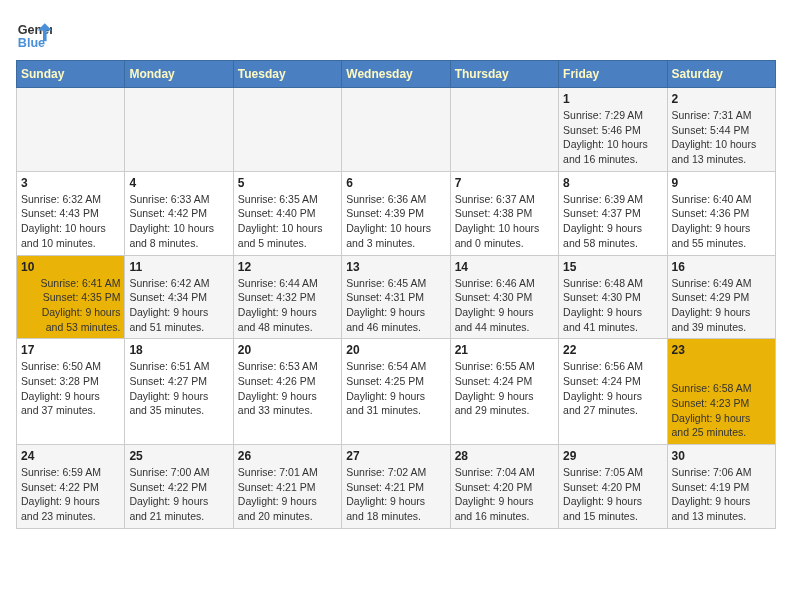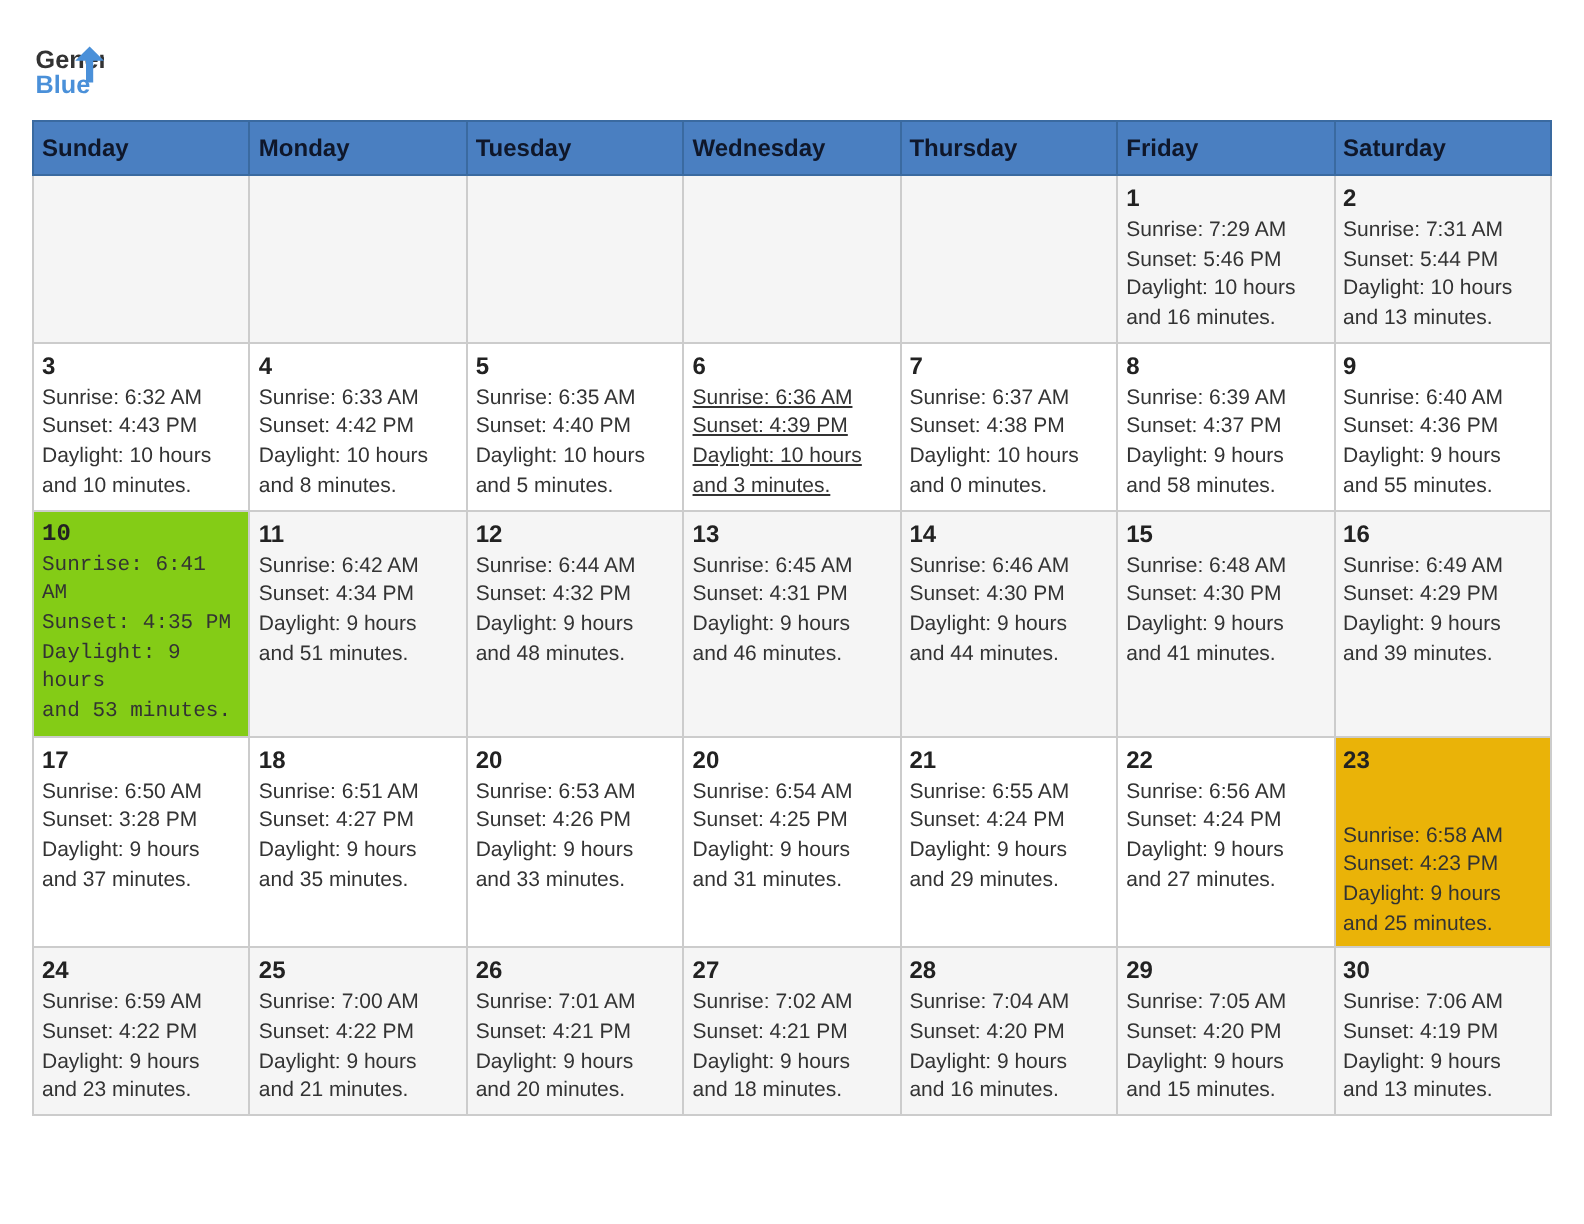--- a/index.html
+++ b/index.html
@@ -41,21 +41,21 @@
       font-size: 15px;
       color: #555;
     }
     .calendar {
       width: 100%;
       border-collapse: collapse;
       font-size: 11px;
     }
     .calendar thead th {
       background: #4a7fc1;
-      color: #0f172a;
+      color: #fef9c3;
       padding: 6px 4px;
       font-size: 12px;
       font-weight: bold;
       text-align: left;
       border: 1px solid #3a6aa0;
     }
     .calendar tbody td {
       border: 1px solid #ccc;
       vertical-align: top;
       padding: 4px 4px 4px 4px;
@@ -153,21 +153,21 @@
           </td>
           <td style="background: rgb(255, 255, 255);">
             <div class="day-number">5</div>
             <div class="day-info" style="white-space: pre-line;">Sunrise: 6:35 AM
 Sunset: 4:40 PM
 Daylight: 10 hours
 and 5 minutes.</div>
           </td>
           <td style="background: rgb(255, 255, 255);">
             <div class="day-number">6</div>
-            <div class="day-info" style="white-space: pre-line; text-decoration: underline;">Sunrise: 6:36 AM
+            <div class="day-info" style="white-space: pre-line;">Sunrise: 6:36 AM
 Sunset: 4:39 PM
 Daylight: 10 hours
 and 3 minutes.</div>
           </td>
           <td style="background: rgb(255, 255, 255);">
             <div class="day-number">7</div>
             <div class="day-info" style="white-space: pre-line;">Sunrise: 6:37 AM
 Sunset: 4:38 PM
 Daylight: 10 hours
 and 0 minutes.</div>
@@ -181,23 +181,23 @@
           </td>
           <td style="background: rgb(255, 255, 255);">
             <div class="day-number">9</div>
             <div class="day-info" style="white-space: pre-line;">Sunrise: 6:40 AM
 Sunset: 4:36 PM
 Daylight: 9 hours
 and 55 minutes.</div>
           </td>
         </tr>
         <tr>
-          <td style="background: #84cc16; font-family: Liberation Mono, monospace;">
+          <td style="background: #eab308;">
             <div class="day-number">10</div>
-            <div class="day-info" style="white-space: pre-line;">Sunrise: 6:41 AM
+            <div class="day-info" style="white-space: pre-line; text-align: right;">Sunrise: 6:41 AM
 Sunset: 4:35 PM
 Daylight: 9 hours
 and 53 minutes.</div>
           </td>
           <td style="background: rgb(245, 245, 245);">
             <div class="day-number">11</div>
             <div class="day-info" style="white-space: pre-line;">Sunrise: 6:42 AM
 Sunset: 4:34 PM
 Daylight: 9 hours
 and 51 minutes.</div>

